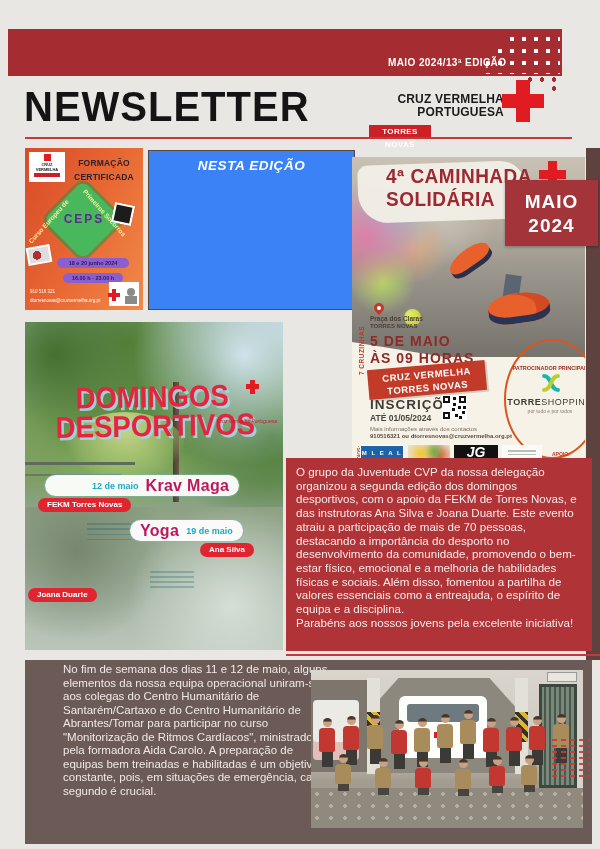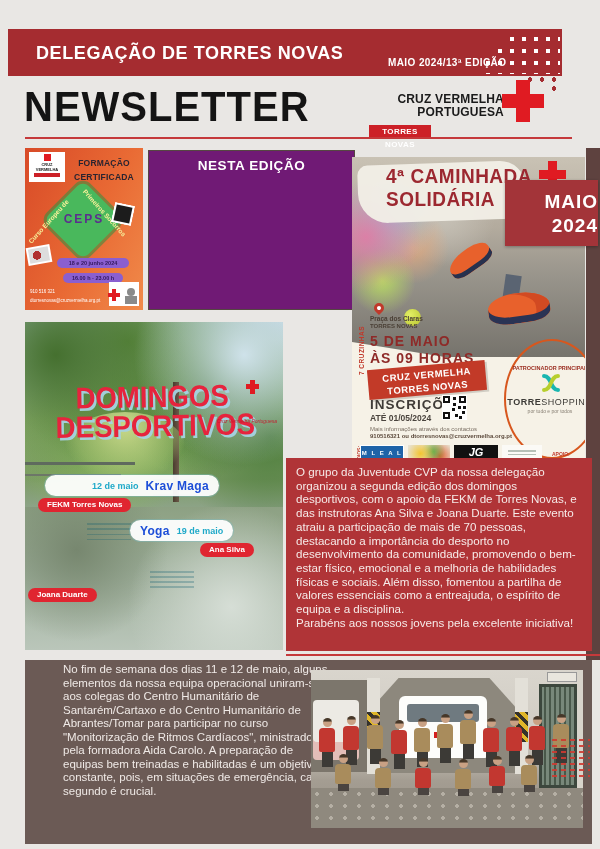--- a/index.html
+++ b/index.html
@@ -63,22 +63,22 @@
   .fcontact{left:5px;color:#fff;font-size:4.5px;line-height:6px;}
   .fc1{top:141px;}
   .fc2{top:150px;}
   .faid{left:84px;top:134px;width:30px;height:24px;background:#fff;}
   .faid .c1{position:absolute;left:3px;top:7px;width:4px;height:12px;background:#e01b22;}
   .faid .c2{position:absolute;left:-1px;top:11px;width:12px;height:4px;background:#e01b22;}
   .faid .pr{position:absolute;right:4px;top:6px;width:8px;height:8px;border-radius:50%;background:#8a8a8a;}
   .faid .pb{position:absolute;right:2px;top:14px;width:12px;height:8px;background:#8a8a8a;}
 
   
-  .nesta{left:148px;top:150px;width:207px;height:160px;background:#701a75;
-    box-shadow:inset 0 0 0 1px #564742;padding:8px 9px;box-sizing:border-box;}
+  .nesta{left:148px;top:150px;width:207px;height:160px;background:#3b82f6;
+    box-shadow:inset 0 0 0 1px #564742;padding:8px 9px;box-sizing:border-box;font-style:italic;}
   .nesta h2{margin:0 0 3px;text-align:center;color:#fff;font-size:13.5px;font-weight:800;letter-spacing:.6px;}
   .nesta p{margin:0;color:#f0ebe8;font-size:11.5px;line-height:15px;}
 
   
   .poster{left:352px;top:157px;width:233px;height:310px;overflow:hidden;background:#f6f2e7;}
   .run-photo{left:0;top:0;width:233px;height:200px;
     background:
       radial-gradient(circle at 6% 40%,rgba(228,120,165,.85),transparent 22%),
       radial-gradient(circle at 16% 30%,rgba(150,190,225,.8),transparent 20%),
       radial-gradient(circle at 13% 62%,rgba(186,223,96,.9),transparent 14%),
@@ -126,29 +126,29 @@
   .sp-tag{left:150px;top:251px;width:96px;text-align:center;color:#8a8276;font-size:5px;}
   .apoios{left:-8px;top:292px;color:#c0392b;font-size:5px;font-weight:800;
     transform:rotate(-90deg);transform-origin:center;width:30px;}
   .lg-box{top:288px;height:17px;}
   .lg-mleal{left:8px;width:44px;background:#1e63a8;color:#fff;font-size:6px;font-weight:700;
     letter-spacing:1.5px;text-align:center;line-height:17px;box-shadow:inset 0 0 0 1px #fff;}
   .lg-color{left:56px;width:42px;
     background:radial-gradient(circle at 30% 50%,#f3c531,transparent 45%),
       radial-gradient(circle at 60% 40%,#6ab04c,transparent 45%),
       radial-gradient(circle at 75% 65%,#e05a2b,transparent 45%),#e8e2d2;}
-  .lg-jg{left:102px;width:44px;background:#111;color:#fff;font-size:11px;font-weight:900;
+  .lg-jg{left:102px;width:44px;background:#111;color:#fff;font-size:14px;font-weight:900;
     font-style:italic;text-align:center;line-height:15px;}
   .lg-light{left:150px;width:40px;background:#fbfaf6;}
   .lg-light i{display:block;margin:5px 6px 2px;height:2px;background:#9aa69c;opacity:.7;}
   .lg-light i+i{margin-top:2px;height:1px;}
   .apoio-r{left:200px;top:294px;color:#c0392b;font-size:5px;font-weight:800;}
 
   
-  .maio{left:505px;top:180px;width:93px;height:66px;background:#a33439;color:#fff;text-align:right;
+  .maio{left:505px;top:180px;width:93px;height:66px;background:#a33439;color:#fff;text-align:center;
     font-size:19px;font-weight:700;line-height:24px;padding-top:10px;box-sizing:border-box;letter-spacing:1px;
     box-shadow:0 1px 3px rgba(0,0,0,.3);}
 
   
   .park{left:25px;top:322px;width:258px;height:328px;overflow:hidden;
     background:
       radial-gradient(circle at 85% 10%,#cfe2ea,transparent 30%),
       radial-gradient(circle at 12% 10%,#45702f,transparent 35%),
       radial-gradient(circle at 40% 6%,#5c8a3e,transparent 38%),
       radial-gradient(circle at 70% 18%,#3f6b33,transparent 30%),
@@ -171,21 +171,21 @@
     text-shadow:2.5px 2.5px 0 rgba(165,210,225,.95);white-space:nowrap;}
   .dom-title .ind{padding-left:22px;display:block;}
   .juv{right:6px;top:72px;color:#c11f2e;font-size:19px;font-weight:700;font-style:italic;
     font-family:"DejaVu Serif",serif;}
   .juv-sub{right:6px;top:96px;color:#c11f2e;font-size:5px;font-style:italic;}
   .juv-cross-v{right:28px;top:58px;width:5px;height:14px;}
   .juv-cross-h{right:24px;top:62px;width:13px;height:5px;}
   .pill{position:absolute;background:rgba(255,255,255,.94);border-radius:12px;height:21px;
     display:flex;align-items:center;gap:7px;padding:0 10px;box-shadow:0 0 0 1px rgba(120,190,200,.4);}
   .pill .d{color:#1fa9c9;font-size:9px;font-weight:800;}
-  .pill .a{color:#1d4ed8;font-size:12px;font-weight:900;letter-spacing:.3px;}
+  .pill .a{color:#be185d;font-size:16px;font-weight:900;letter-spacing:.3px;}
   .who{position:absolute;background:#e02530;border-radius:9px;height:14px;color:#fff;
     font-size:8px;font-weight:800;text-align:right;line-height:14px;padding:0 9px;}
   .echo{position:absolute;width:44px;height:18px;opacity:.5;
     background:repeating-linear-gradient(0deg,rgba(10,90,110,.55) 0 1.5px,transparent 1.5px 5px);}
 
   
   .redbox{left:286px;top:458px;width:306px;height:193px;background:#b03437;color:#f6eae8;
     padding:7px 10px;box-sizing:border-box;font-size:11.6px;line-height:13.7px;white-space:pre-line;}
   .redline2{left:286px;top:654px;width:314px;height:2px;background:#c5393b;}
 
@@ -227,21 +227,20 @@
   .dash-red{left:550px;top:737px;width:40px;height:44px;
     background:radial-gradient(3px 1.3px at 4.5px 3px,#cf3a30 98%,transparent 100%);
     background-size:9px 6px;opacity:.9;}
 </style>
 </head>
 <body>
 
 <div class="page">
 
   <div class="abs banner"></div>
-  <div class="abs banner-title">DELEGAÇÃO DE TORRES NOVAS</div>
   <div class="abs edition">MAIO 2024/13ª EDIÇÃO</div>
   <div class="abs dots-white"></div>
   <div class="abs dots-red"></div>
 
   <div class="abs nl-title">NEWSLETTER</div>
   <div class="abs cvp-text">
     <span>CRUZ VERMELHA</span><br>
     <span>PORTUGUESA</span>
   </div>
   <div class="abs cross cvp-cross-v"></div>

